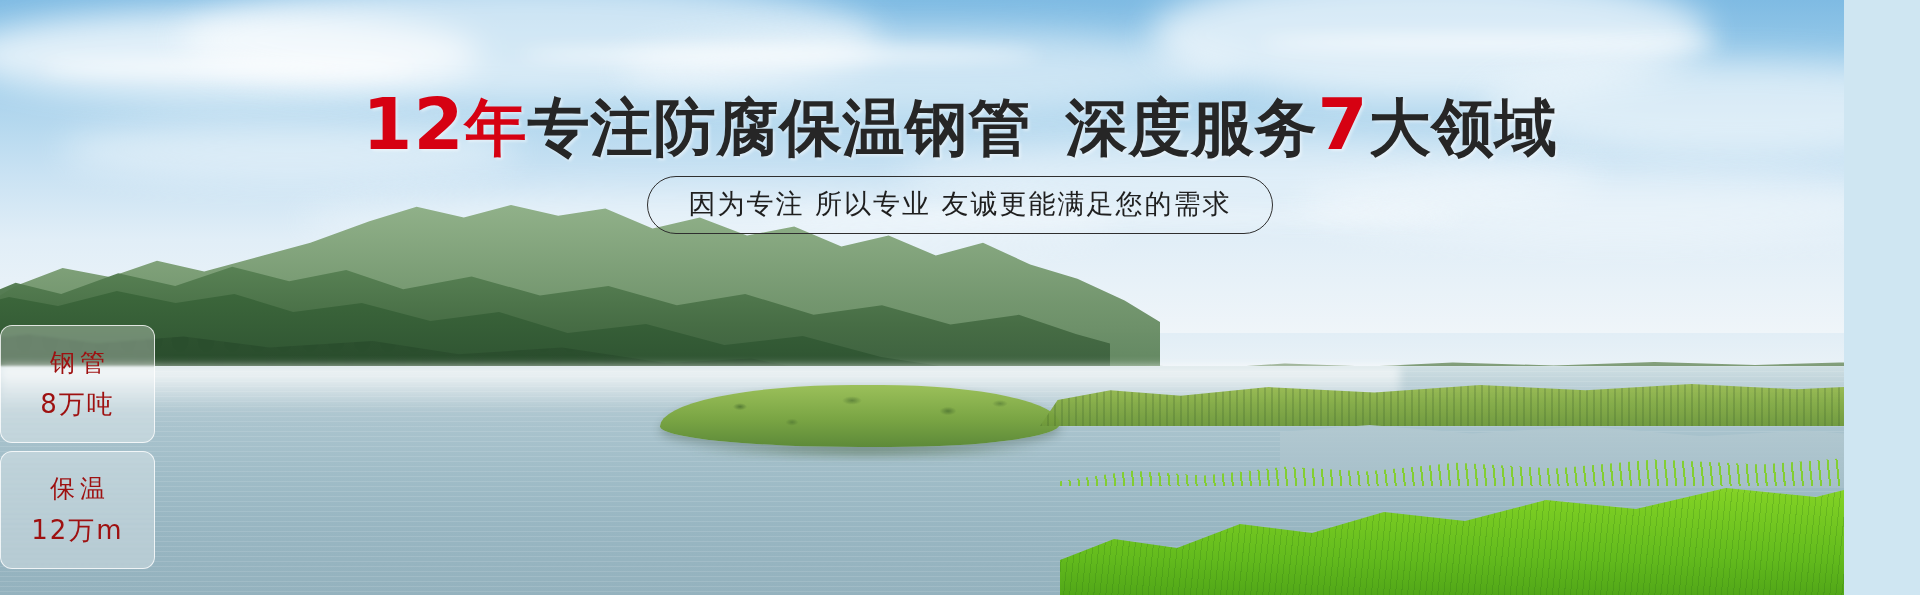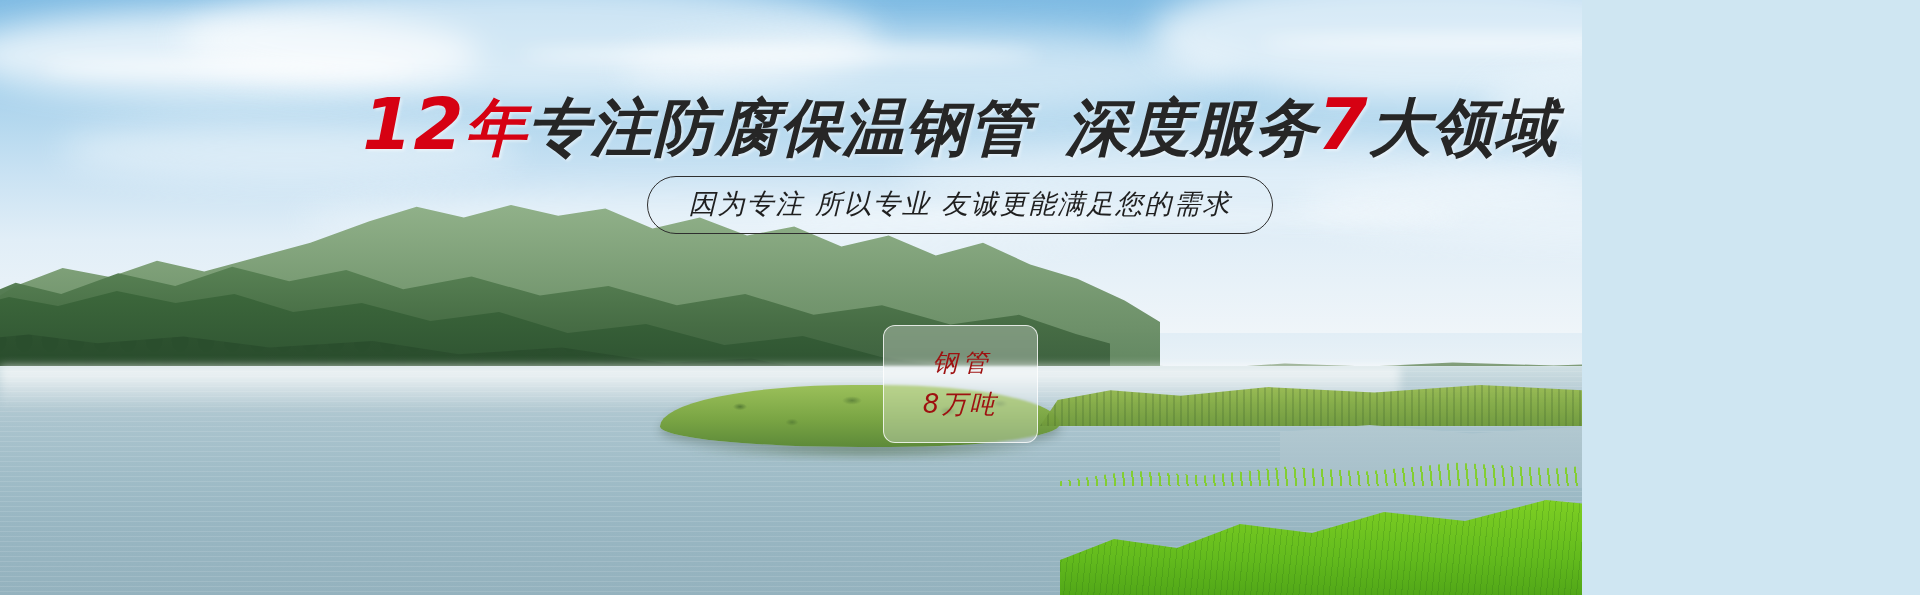--- a/index.html
+++ b/index.html
@@ -1,22 +1,21 @@
 <!DOCTYPE html>
 <html><head>
 <meta charset="utf-8">
 <style>
   * { margin:0; padding:0; box-sizing:border-box; }
   html,body { width:1920px; height:595px; overflow:hidden; background:#cfe6f2; }
   body { font-family:"Liberation Sans","DejaVu Sans",sans-serif; }
 
   .banner {
-    position:relative; width:1582px; height:595px; overflow:hidden;
+    position:relative; width:1844px; height:595px; overflow:hidden;
     background:linear-gradient(to bottom,#8cc2e6 0%,#a5d0ea 18%,#c2dff0 38%,#dcebf5 52%,#eaf2f7 62%,#f2f6f8 70%);
-    font-style:italic;
   }
 
   
   .sky { position:absolute; inset:0 0 44% 0;
     background:linear-gradient(to bottom,#7fbbe3 0%,#93c7e8 14%,#aed5ed 32%,#c9e2f3 52%,#e1eef7 72%,#eff5f9 100%); }
   .cloud { position:absolute; border-radius:50%; background:rgba(255,255,255,.85); filter:blur(16px); }
   .c1 { left:-40px; top:10px; width:520px; height:90px; opacity:.85; }
   .c2 { left:180px; top:-20px; width:700px; height:120px; opacity:.7; }
   .c3 { left:620px; top:30px; width:620px; height:80px; opacity:.55; }
   .c4 { left:1150px; top:-30px; width:560px; height:130px; opacity:.8; }
@@ -157,21 +156,21 @@
   .subtitle {
     display:inline-block; padding:9px 40px 11px;
     border:1.6px solid #2f2f2f; border-radius:30px;
     font-size:27px; color:#1f1f1f; letter-spacing:2px; white-space:nowrap;
     font-family:"DejaVu Sans","Liberation Sans",sans-serif;
   }
 
   
   .cards {
     position:absolute; left:0; top:325px; width:1920px;
-    display:flex; justify-content:center; gap:8px;
+    display:flex; justify-content:center; gap:8px;flex-direction:column;
   }
   .card {
     width:155px; height:118px; border-radius:12px;
     background:rgba(255,255,255,.30);
     border:1px solid rgba(255,255,255,.78);
     backdrop-filter:blur(1px);
     display:flex; flex-direction:column; align-items:center; justify-content:center;
     gap:8px;
   }
   .card .ttl {
@@ -231,15 +230,19 @@
   </div>
 
   <div class="cards">
 
     <div class="card">
       <div class="ttl">钢管</div>
       <div class="val"><span>8万吨</span></div>
     </div>
 
 
+    <div class="card">
+      <div class="ttl">保温</div>
+      <div class="val"><span>12万m</span></div>
+    </div>
 
   </div>
 </div>
 
 </body></html>

